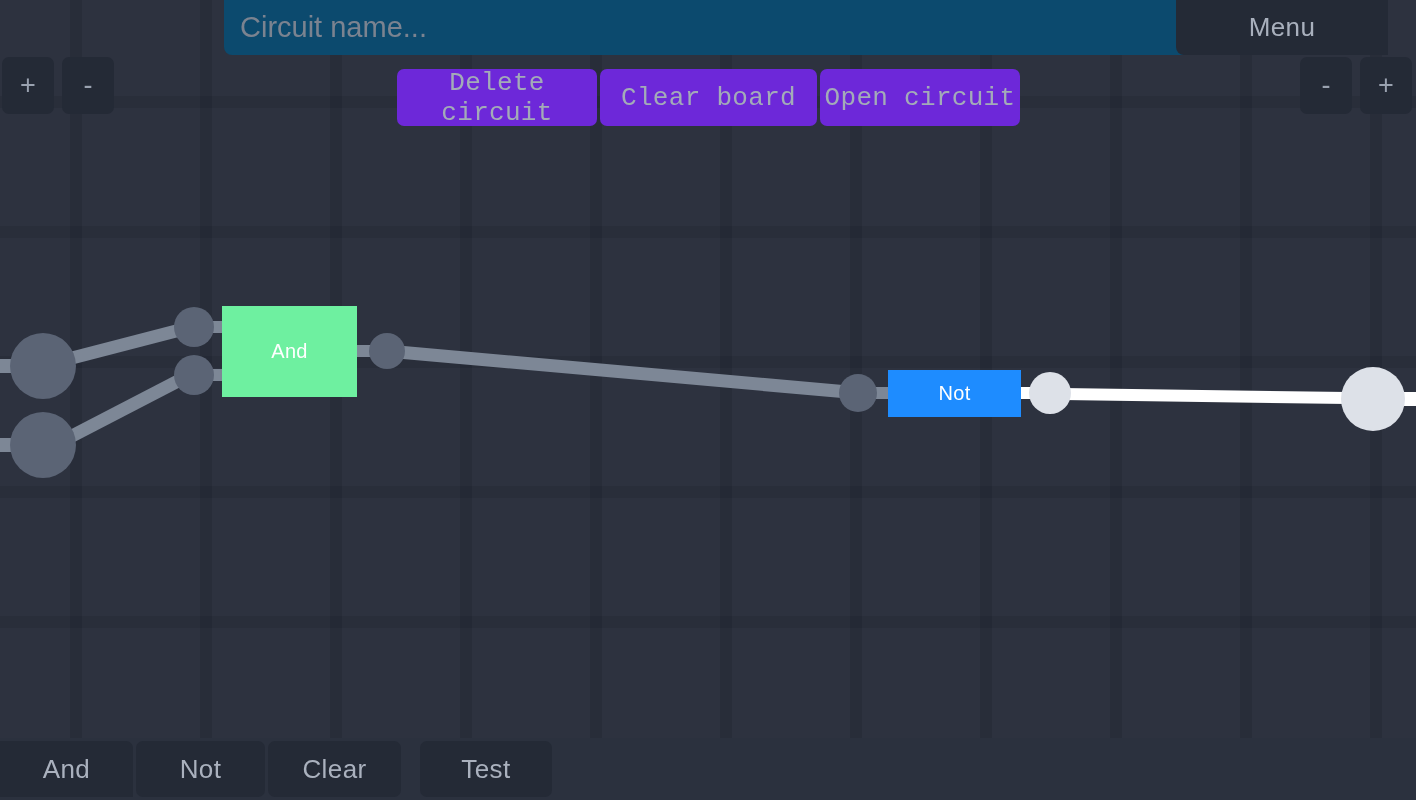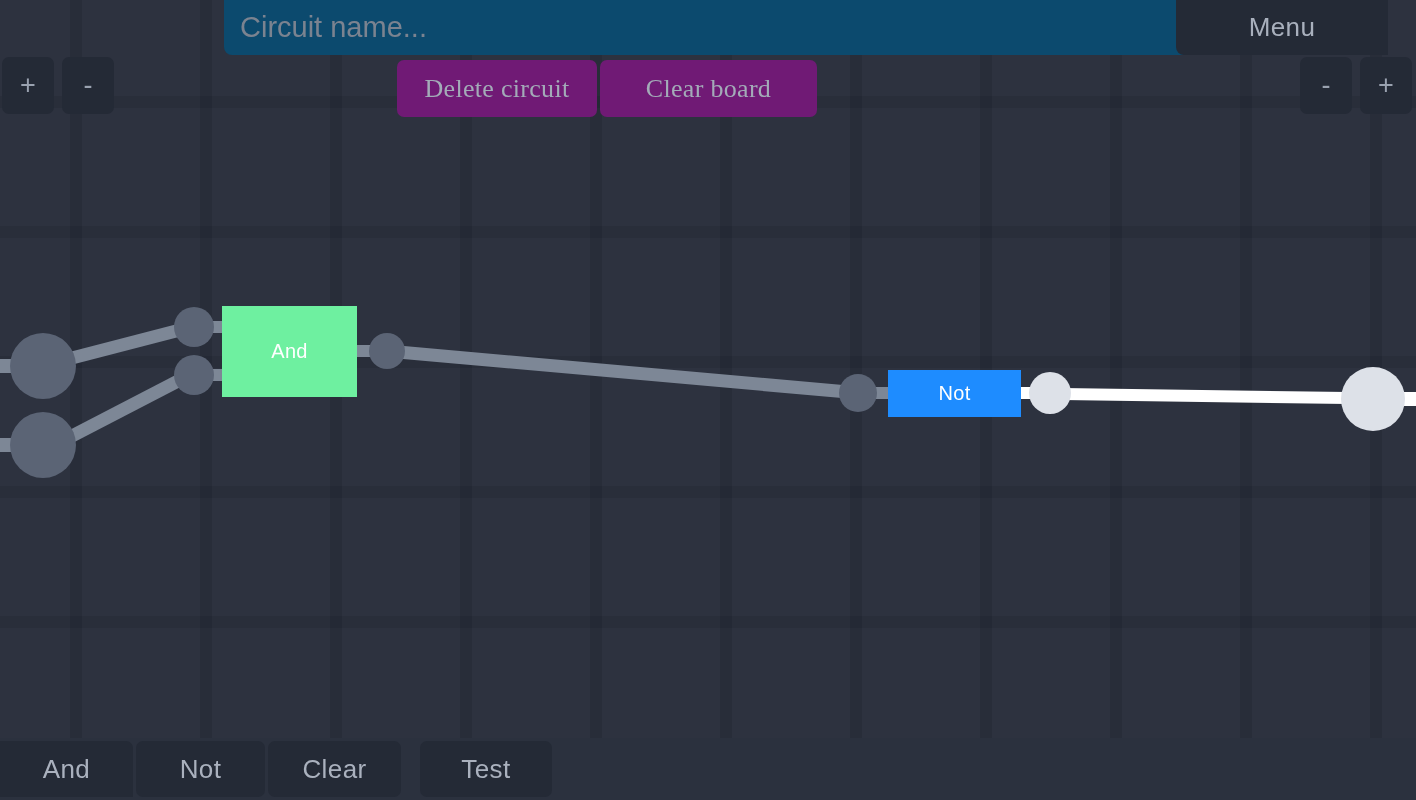--- a/index.html
+++ b/index.html
@@ -131,27 +131,27 @@
     cursor: pointer;
     line-height: 1;
   }
   #zoom-in-left   { left: 2px; }
   #zoom-out-left  { left: 62px; }
   #zoom-out-right { left: 1300px; }
   #zoom-in-right  { left: 1360px; }
 
   .act-btn {
     position: absolute;
-    top: 3px;
+    top: 12px;
     height: 57px;
-    background: #701a75;
+    background: #6d28d9;
     border: none;
     border-radius: 7px;
     color: #a3abb8;
-    font-family: Liberation Serif, serif;
+    font-family: Liberation Mono, monospace;
     font-size: 26px;
     font-weight: 300;
     letter-spacing: 0.3px;
     display: flex;
     align-items: center;
     justify-content: center;
     cursor: pointer;
   }
   #btn-delete-circuit { left: 397px;  width: 200px; }
   #btn-clear-board    { left: 600px;  width: 217px; text-align: center; }
@@ -234,20 +234,21 @@
 
     <button class="tb-btn" id="btn-menu">Menu</button>
   </div>
 
   <div id="toolbar2">
     <button class="zoom-btn" id="zoom-in-left">+</button>
     <button class="zoom-btn" id="zoom-out-left">-</button>
 
     <button class="act-btn" id="btn-delete-circuit">Delete circuit</button>
     <button class="act-btn" id="btn-clear-board">Clear board</button>
+    <button class="act-btn" id="btn-open-circuit">Open circuit</button>
 
     <button class="zoom-btn" id="zoom-out-right">-</button>
     <button class="zoom-btn" id="zoom-in-right">+</button>
   </div>
 
   <div id="bottombar">
     <button class="gate-btn" id="gate-btn-0">And</button>
     <button class="gate-btn" id="gate-btn-1">Not</button>
     <button class="gate-btn" id="gate-btn-2">Clear</button>
     <button class="gate-btn" id="gate-btn-3">Test</button>

